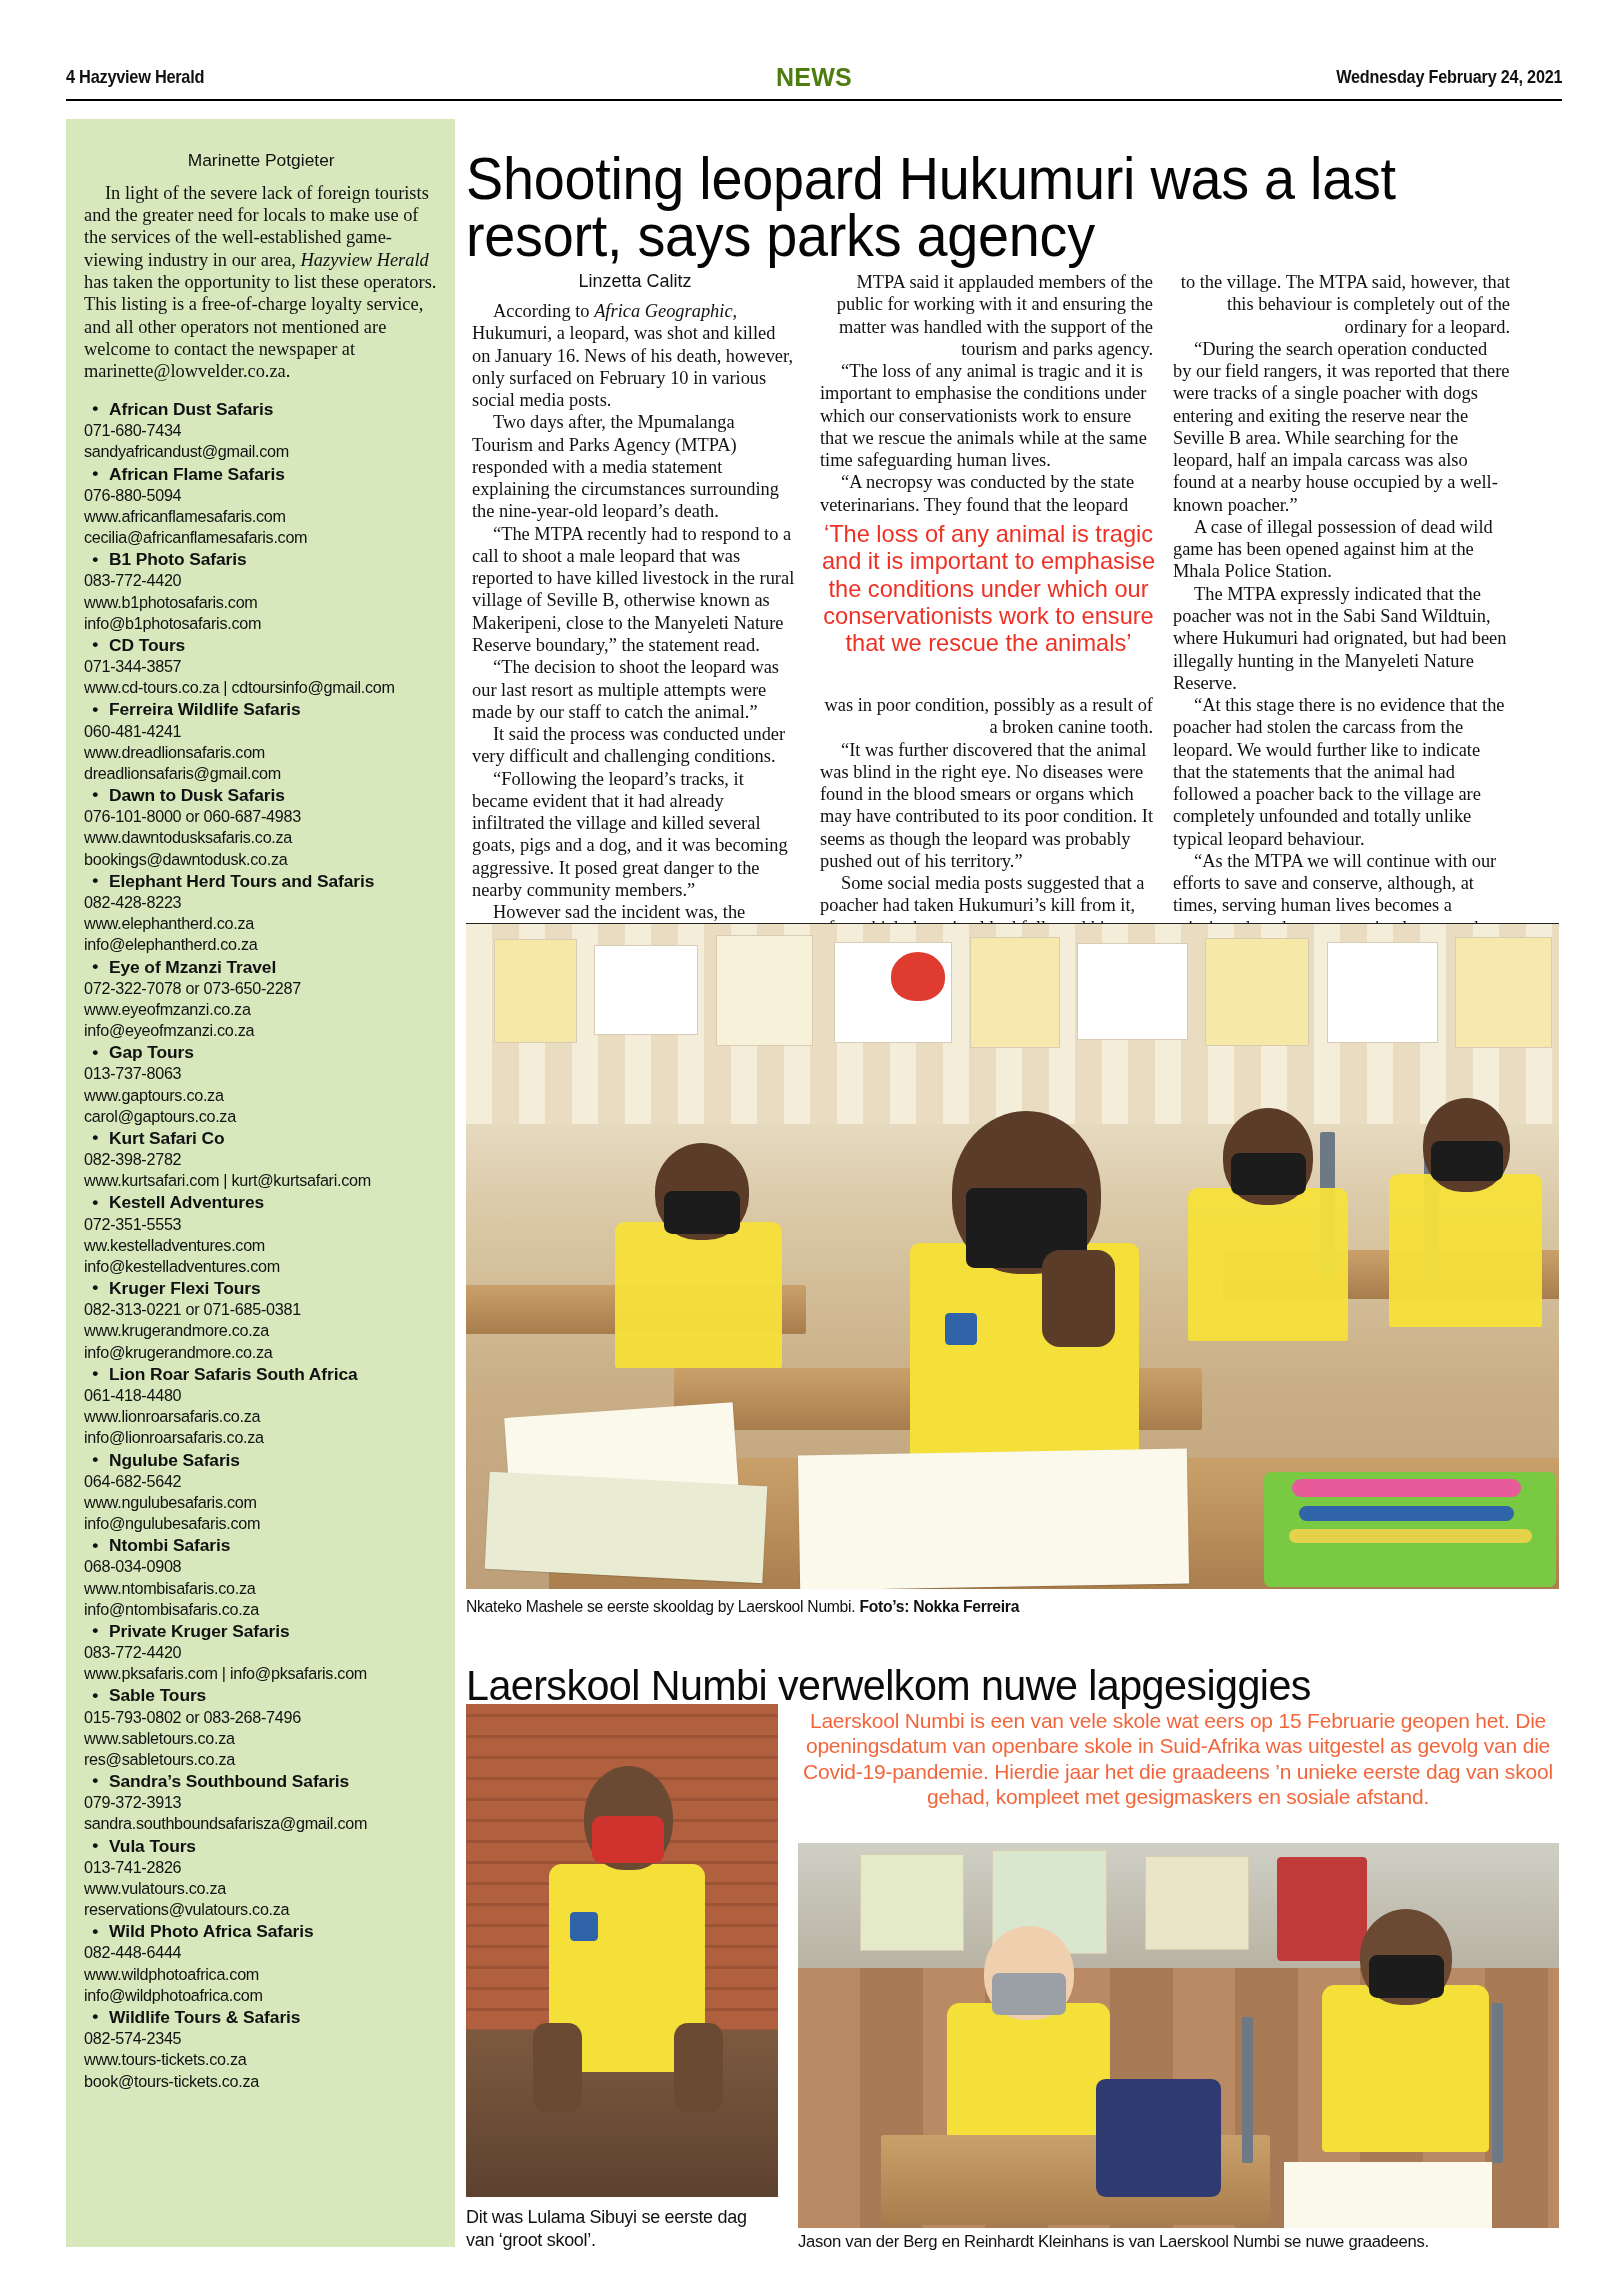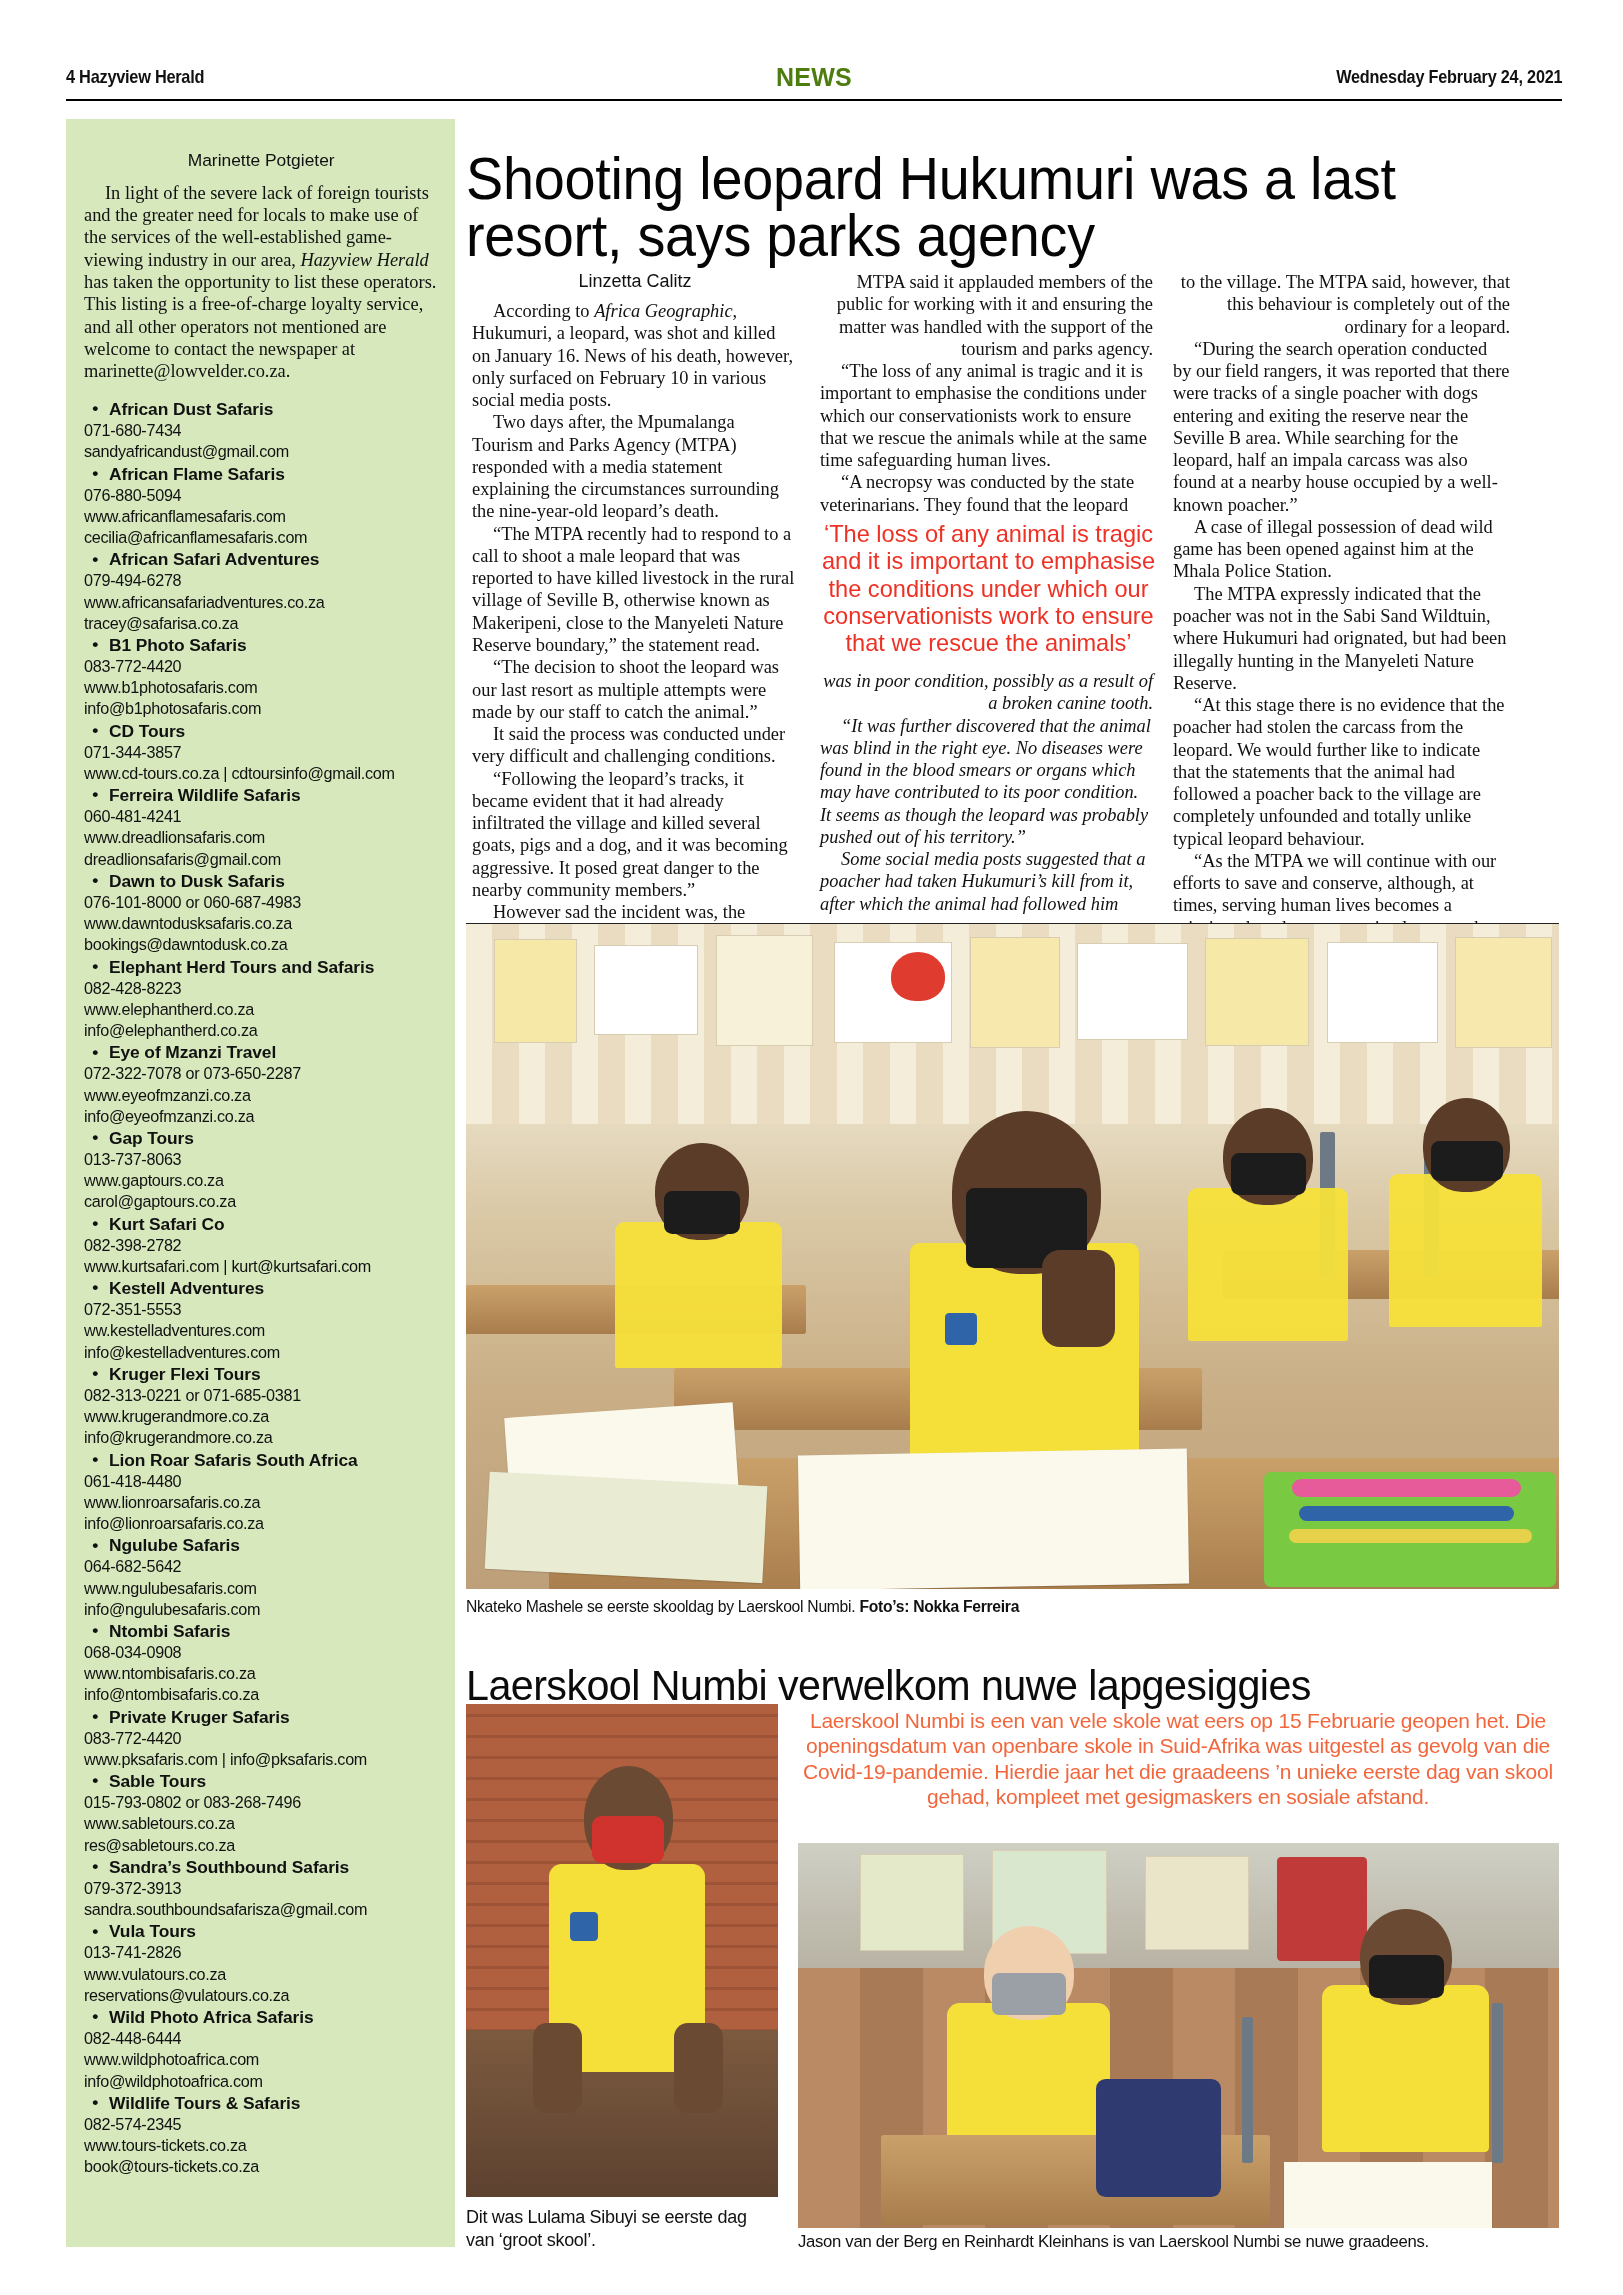--- a/index.html
+++ b/index.html
@@ -89,21 +89,21 @@
   }
 
   .col { position: absolute; font-family: "Liberation Serif", serif;
          font-size: 18.4px; line-height: 1.21; text-align: left; }
   .col p { margin: 0; text-indent: 21px; }
   .col p.noindent { text-indent: 0; text-align: right; }
   .col i { font-style: italic; }
 
   #col1 { left: 472px; top: 300px; width: 326px; }
   #col2a { left: 820px; top: 271px; width: 333px; }
-  #col2b { left: 820px; top: 670px; width: 333px; font-style: italic; }
+  #col2b { left: 820px; top: 694px; width: 333px; }
   #col3 { left: 1173px; top: 271px; width: 337px; }
 
   .pullquote {
     position: absolute; left: 820px; top: 521px; width: 337px;
     font-family: "Liberation Sans", sans-serif;
     font-size: 23.6px; line-height: 1.16; color: #ee3124;
     text-align: center;
   }
 
   
@@ -196,26 +196,20 @@
         <li class="op">
           <div class="op-name">African Dust Safaris</div>
           <div class="op-line">071-680-7434</div>
           <div class="op-line">sandyafricandust@gmail.com</div>
         </li>
         <li class="op">
           <div class="op-name">African Flame Safaris</div>
           <div class="op-line">076-880-5094</div>
           <div class="op-line">www.africanflamesafaris.com</div>
           <div class="op-line">cecilia@africanflamesafaris.com</div>
-        </li>
-        <li class="op">
-          <div class="op-name">African Safari Adventures</div>
-          <div class="op-line">079-494-6278</div>
-          <div class="op-line">www.africansafariadventures.co.za</div>
-          <div class="op-line">tracey@safarisa.co.za</div>
         </li>
         <li class="op">
           <div class="op-name">B1 Photo Safaris</div>
           <div class="op-line">083-772-4420</div>
           <div class="op-line">www.b1photosafaris.com</div>
           <div class="op-line">info@b1photosafaris.com</div>
         </li>
         <li class="op">
           <div class="op-name">CD Tours</div>
           <div class="op-line">071-344-3857</div>

